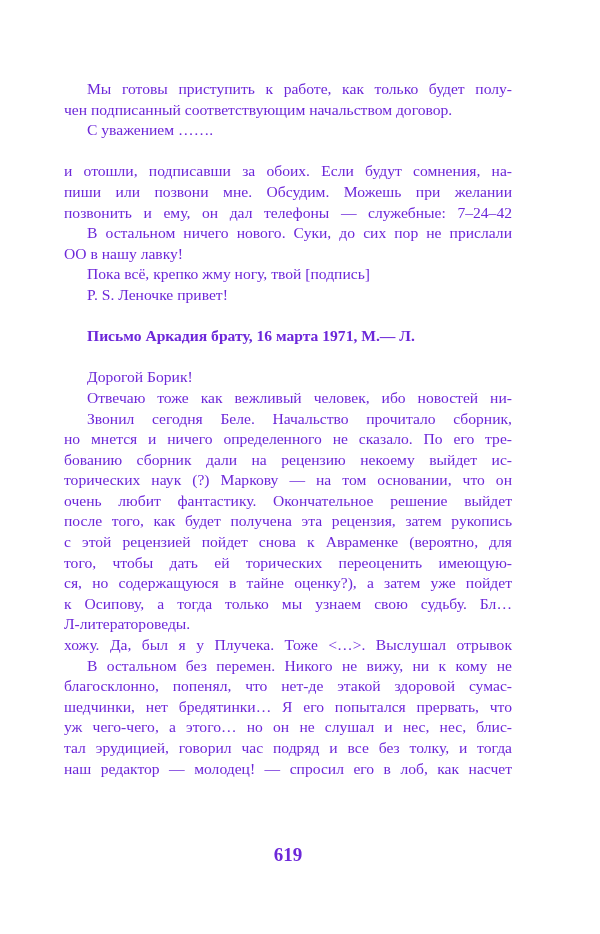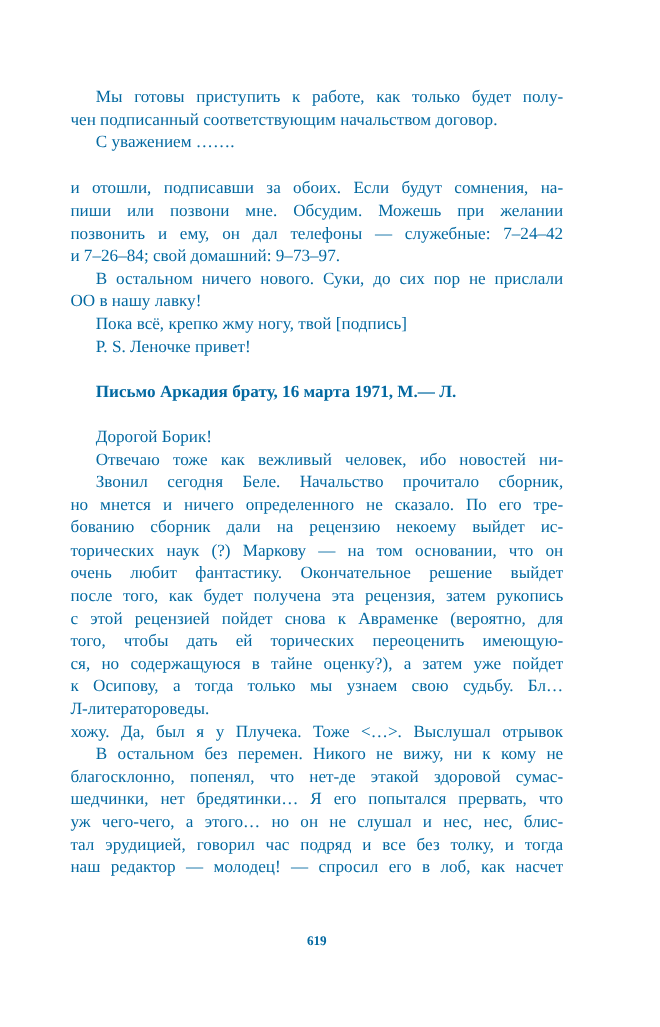--- a/index.html
+++ b/index.html
@@ -7,21 +7,21 @@
     padding: 0;
     background: #e8e8e8;
   }
   .page {
     position: relative;
     width: 600px;
     height: 934px;
     background: #ffffff;
     overflow: hidden;
     font-family: "Liberation Serif", "DejaVu Serif", serif;
-    color: #0369a1;
+    color: #6d28d9;
   }
   .text-column {
     position: absolute;
     left: 64px;
     top: 79px;
     width: 448px;
     font-size: 15.6px;
     line-height: 20.6px;
   }
   .block { margin: 0; }
@@ -34,40 +34,39 @@
   .line.i { text-indent: 23px; }
   .spacer { height: 20.6px; }
   .heading .line { font-weight: bold; }
   .folio {
     position: absolute;
     top: 845px;
     left: 64px;
     width: 448px;
     text-align: center;
     font-weight: bold;
-    font-size: 12px;
+    font-size: 19px;
     line-height: 20.6px;
   }
 </style>
 </head>
 <body>
 
 <div class="page">
   <div class="text-column">
       <div class="block">
         <div class="line i j">Мы готовы приступить к работе, как только будет полу-</div>
         <div class="line">чен подписанный соответствующим начальством договор.</div>
         <div class="line i">С уважением …….</div>
       </div>
       <div class="spacer"></div>
       <div class="block">
         <div class="line j">и отошли, подписавши за обоих. Если будут сомнения, на-</div>
         <div class="line j">пиши или позвони мне. Обсудим. Можешь при желании</div>
         <div class="line j">позвонить и ему, он дал телефоны — служебные: 7–24–42</div>
-        <div class="line">и 7–26–84; свой домашний: 9–73–97.</div>
       </div>
       <div class="block">
         <div class="line i j">В остальном ничего нового. Суки, до сих пор не прислали</div>
         <div class="line">ОО в нашу лавку!</div>
       </div>
       <div class="block">
         <div class="line i">Пока всё, крепко жму ногу, твой [подпись]</div>
       </div>
       <div class="block">
         <div class="line i">P. S. Леночке привет!</div>

